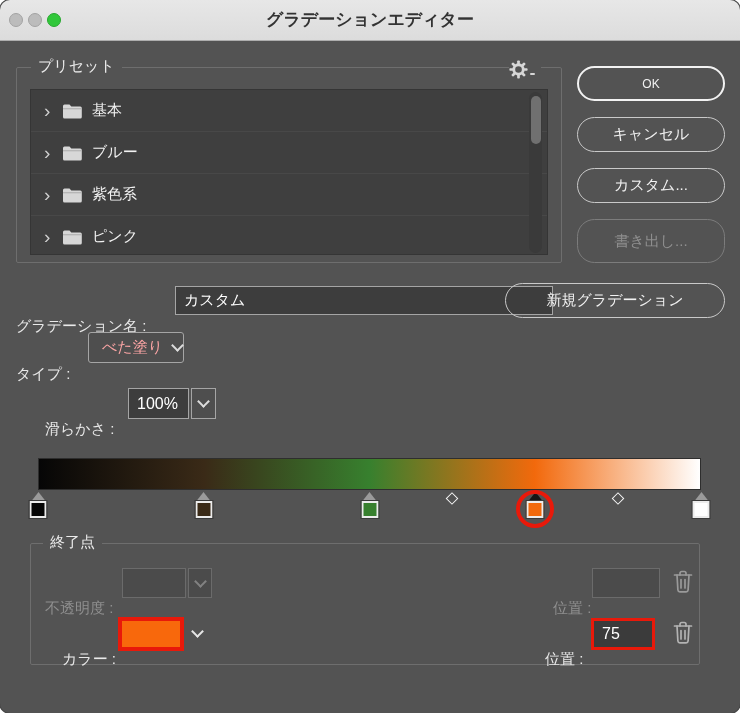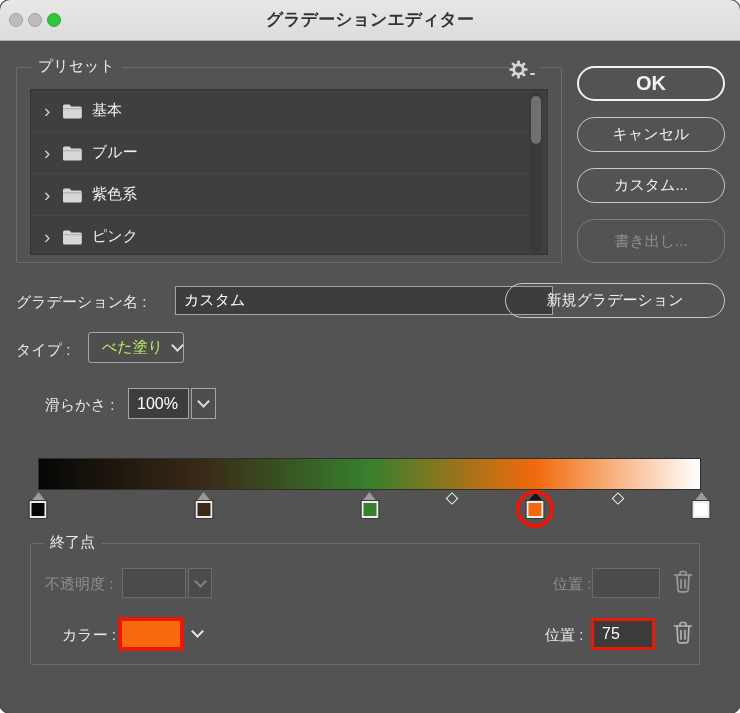--- a/index.html
+++ b/index.html
@@ -19,31 +19,31 @@
   .list{position:absolute;background:#3f3f3f;border:1px solid #353535;box-sizing:border-box;overflow:hidden;}
   .row{height:42px;display:flex;align-items:center;padding-left:13px;border-bottom:1px solid #484848;box-sizing:border-box;}
   .row .disc{color:#cfcfcf;font-size:19px;line-height:1;width:18px;}
   .row .label{color:#f2f2f2;font-size:15px;margin-left:10px;}
   .scroll-track{position:absolute;right:5px;top:2px;width:13px;height:161px;background:#3a3a3a;border-radius:7px;}
   .scroll-thumb{position:absolute;left:1.5px;top:4px;width:10px;height:48px;background:#707070;border-radius:5px;}
   
   .pill{position:absolute;border-radius:17.5px;background:transparent;color:#f2f2f2;font-size:15px;
         display:flex;align-items:center;justify-content:center;box-sizing:border-box;
         font-family:"Liberation Sans","DejaVu Sans",sans-serif;cursor:default;}
-  .pill.primary{border:2px solid #f2f2f2;font-weight:700;font-size:20px;}
+  .pill.primary{border:2px solid #f2f2f2;font-weight:400;font-size:12px;}
   .pill.normal{border:1.5px solid #c9c9c9;}
   .pill.disabled{border:1.5px solid #7c7c7c;color:#8f8f8f;}
   
-  .lbl{position:absolute;font-size:15px;color:#e9e9e9;white-space:nowrap;}
+  .lbl{position:absolute;font-size:15px;color:#e9e9e9;white-space:nowrap;margin-top:24px;}
   .lbl.dim{color:#8f8f8f;}
   .tinput{position:absolute;background:#3d3d3d;border:1px solid #a5a5a5;color:#ffffff;font-size:15px;
           padding:0 0 0 8px;box-sizing:border-box;font-family:"Liberation Sans","DejaVu Sans",sans-serif;outline:none;}
   .tinput.dim{background:#4b4b4b;border-color:#6b6b6b;}
   .dropbox{position:absolute;background:#4e4e4e;border:1px solid #a5a5a5;border-radius:3px;box-sizing:border-box;
-           display:flex;align-items:center;color:#bef264;font-size:15px;}
+           display:flex;align-items:center;color:#fca5a5;font-size:15px;}
   .chev{display:inline-block;width:7px;height:7px;border-right:2px solid #dcdcdc;border-bottom:2px solid #dcdcdc;
         transform:rotate(45deg);margin-top:-4px;}
   .chev.dim{border-color:#828282;}
   .chevbtn{position:absolute;background:#4e4e4e;border:1px solid #a5a5a5;box-sizing:border-box;
            display:flex;align-items:center;justify-content:center;}
   .chevbtn.dim{border-color:#6b6b6b;background:#4b4b4b;}
   
   .gbar{position:absolute;left:38px;top:458px;width:663px;height:32px;border:1px solid #2e2e2e;box-sizing:border-box;}
   .stops-track{position:absolute;left:0;top:490px;width:740px;height:40px;}
   .stop{position:absolute;top:2px;transform:translateX(-50%);display:flex;flex-direction:column;align-items:center;}

